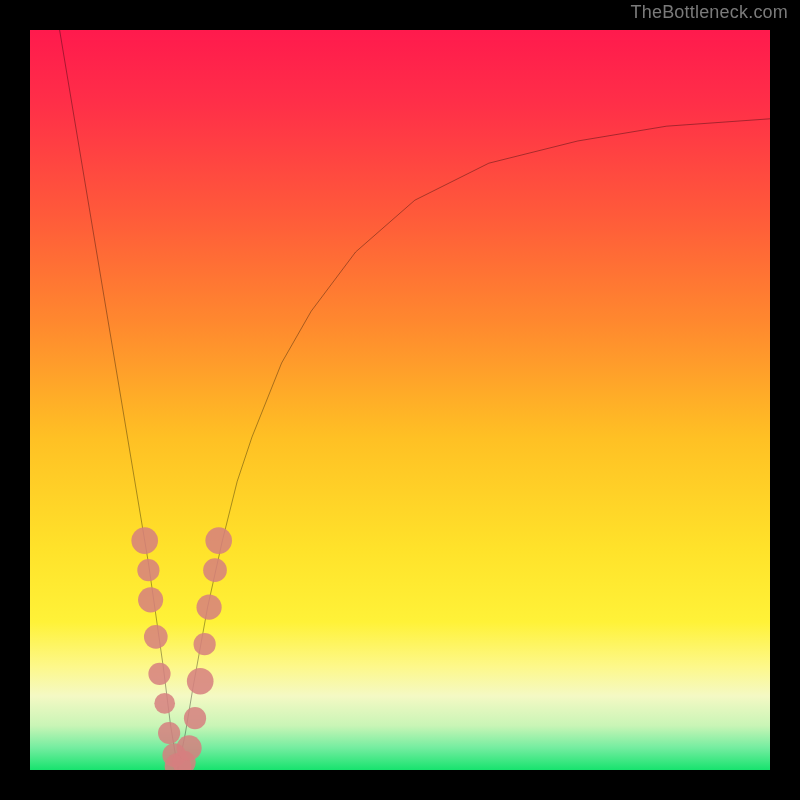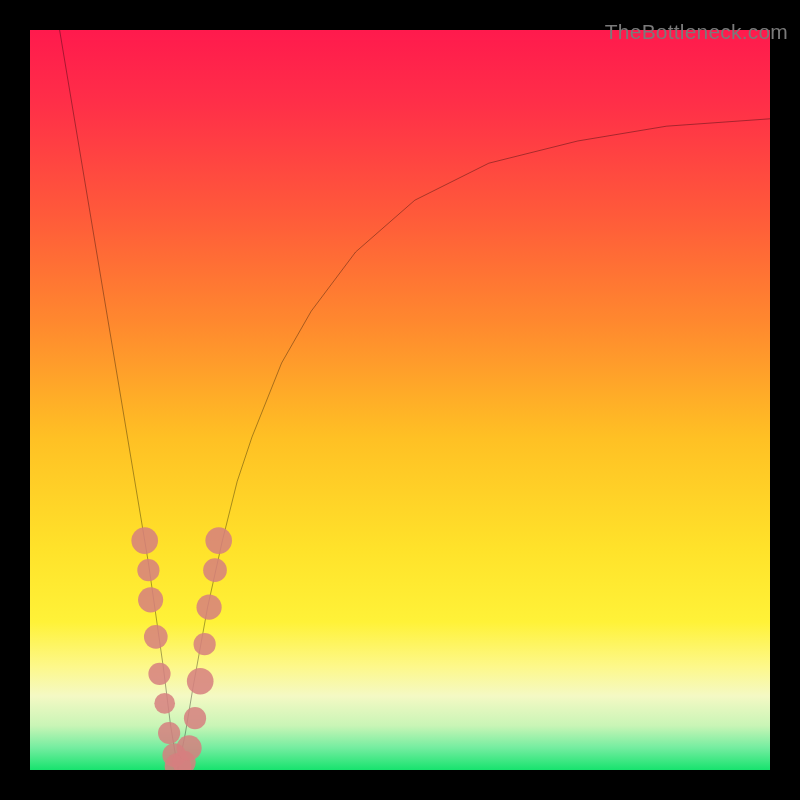--- a/index.html
+++ b/index.html
@@ -23,24 +23,24 @@
     width: 740px;
     height: 740px;
     overflow: hidden;
   }
   .gradient-bg {
     position: absolute;
     inset: 0;
   }
   .watermark {
     position: absolute;
-    top: 20px;
+    top: 2px;
     right: 12px;
     color: #7a7a7a;
-    font-size: 21px;
+    font-size: 18px;
     font-weight: 500;
     letter-spacing: 0.2px;
     user-select: none;
   }
   svg.curve {
     position: absolute;
     inset: 0;
   }
   .marker {
     fill: #d67f7f;

